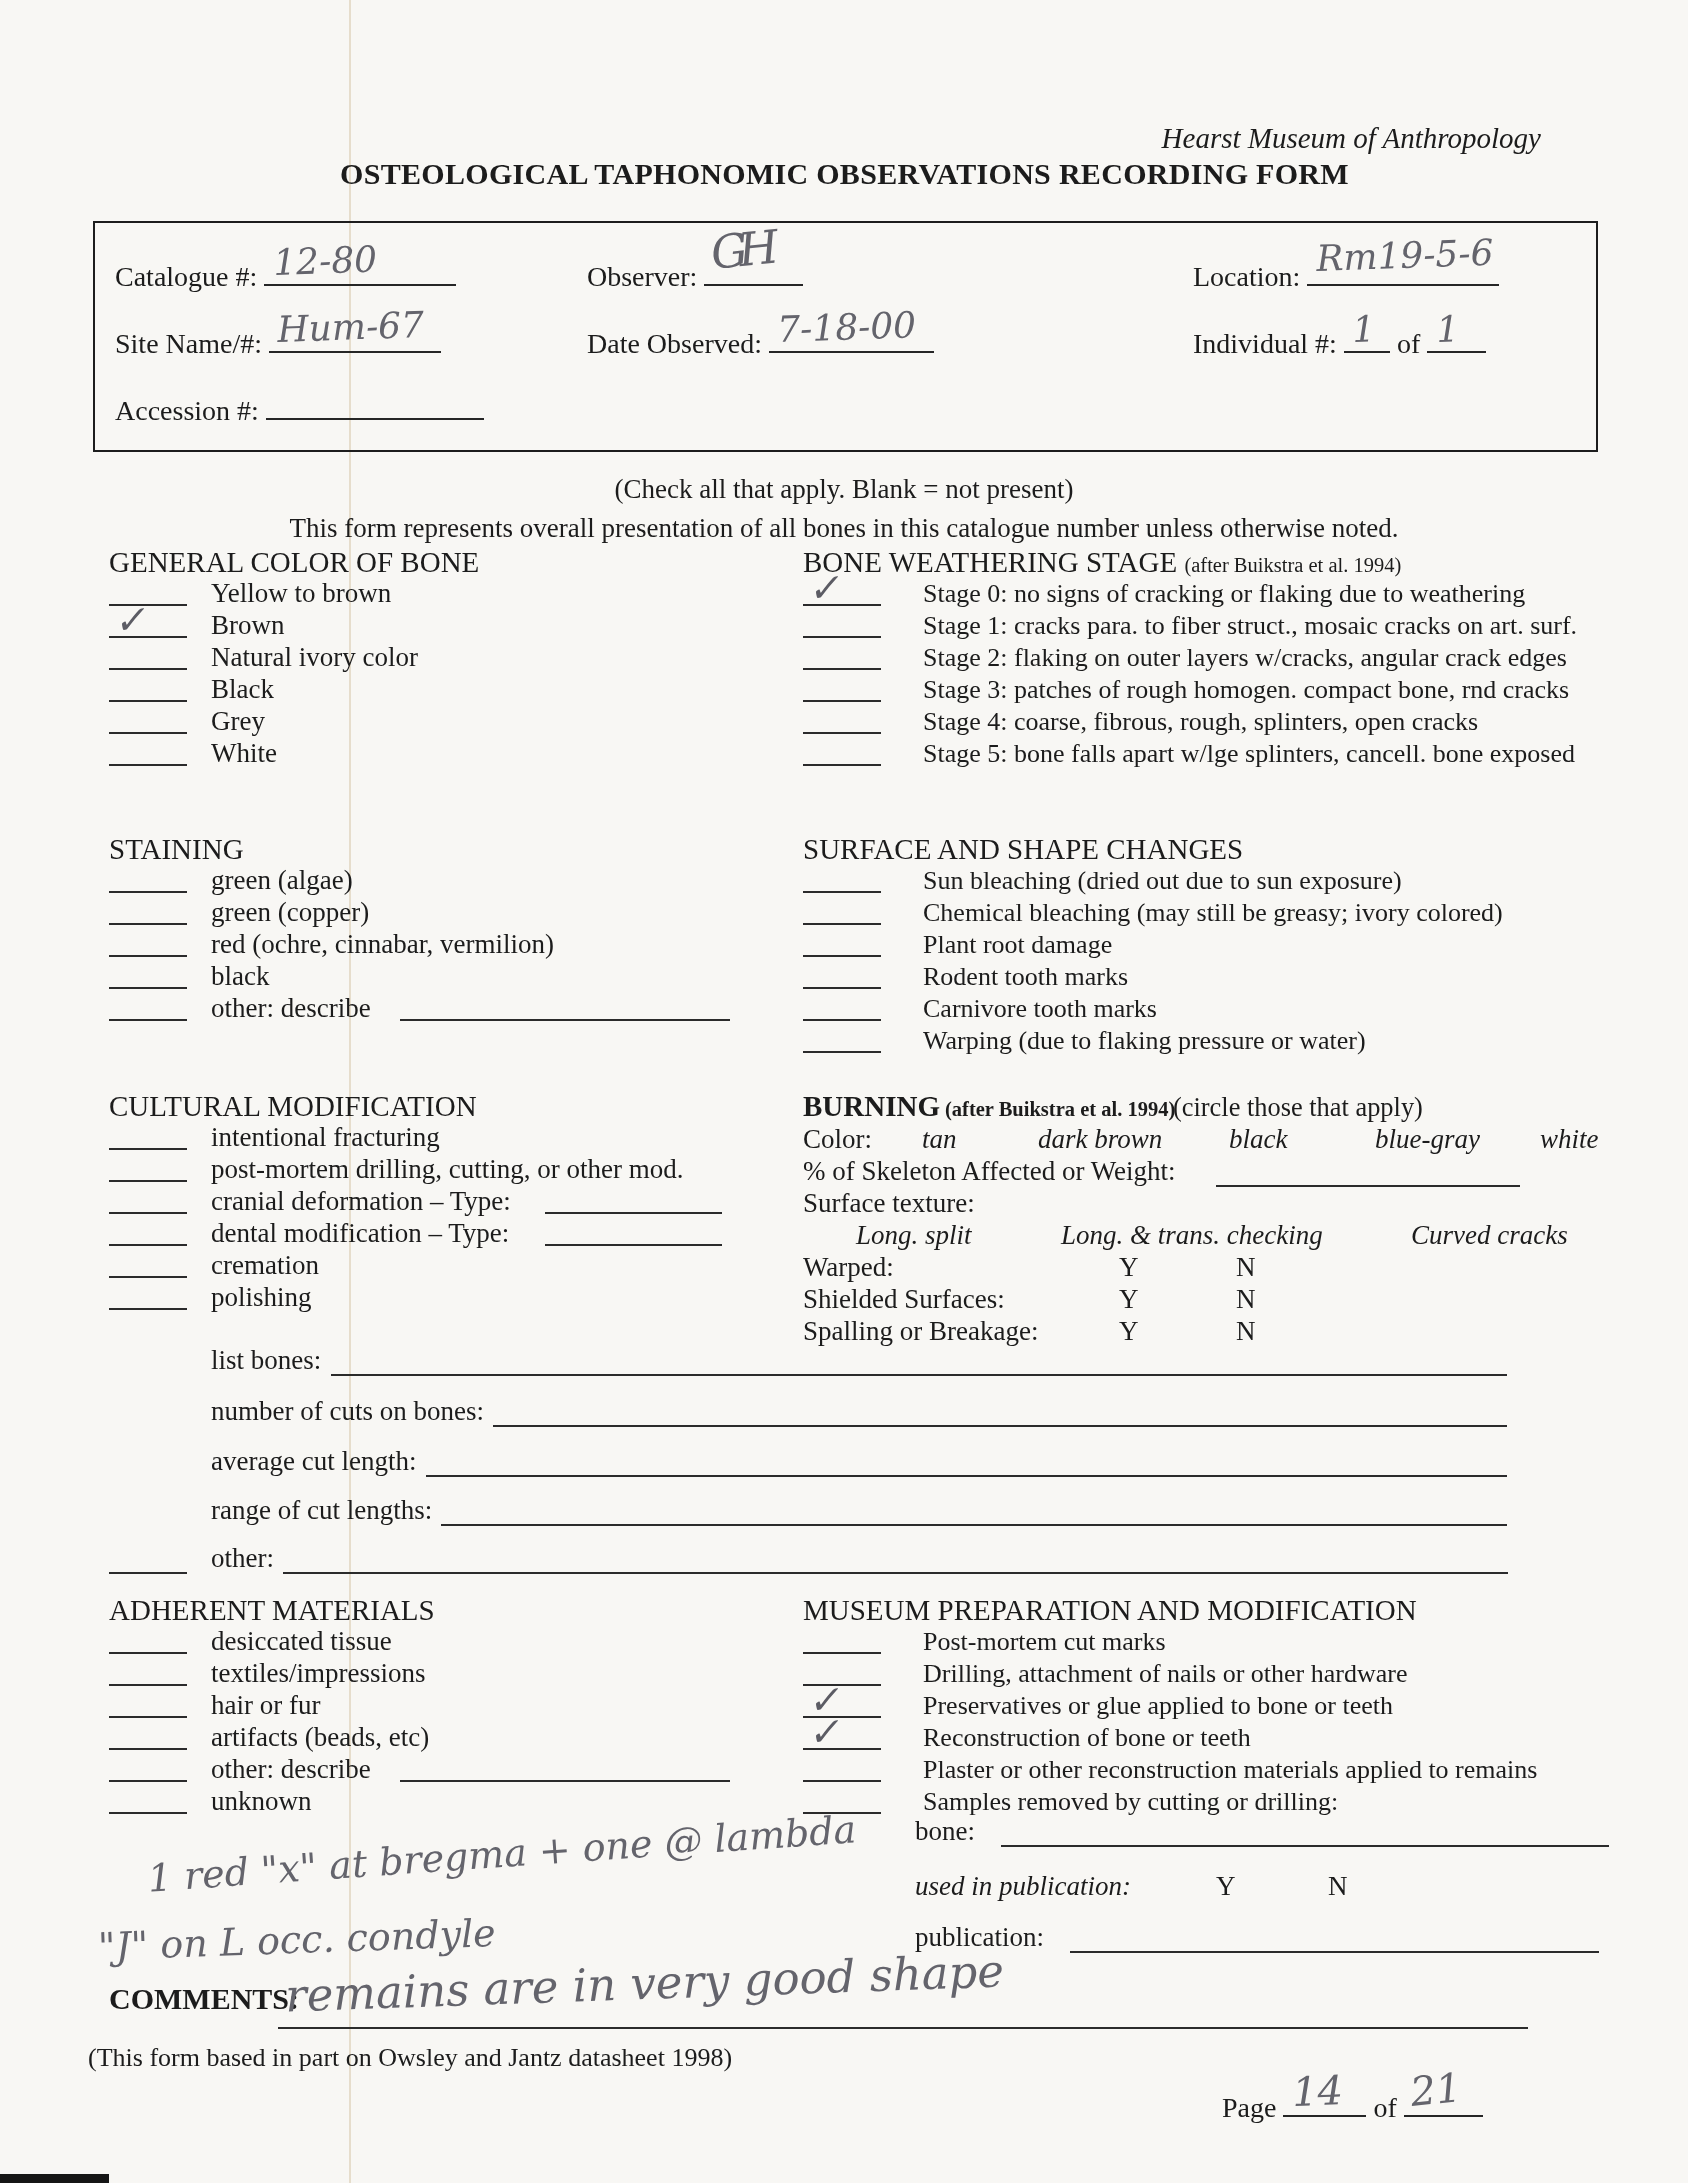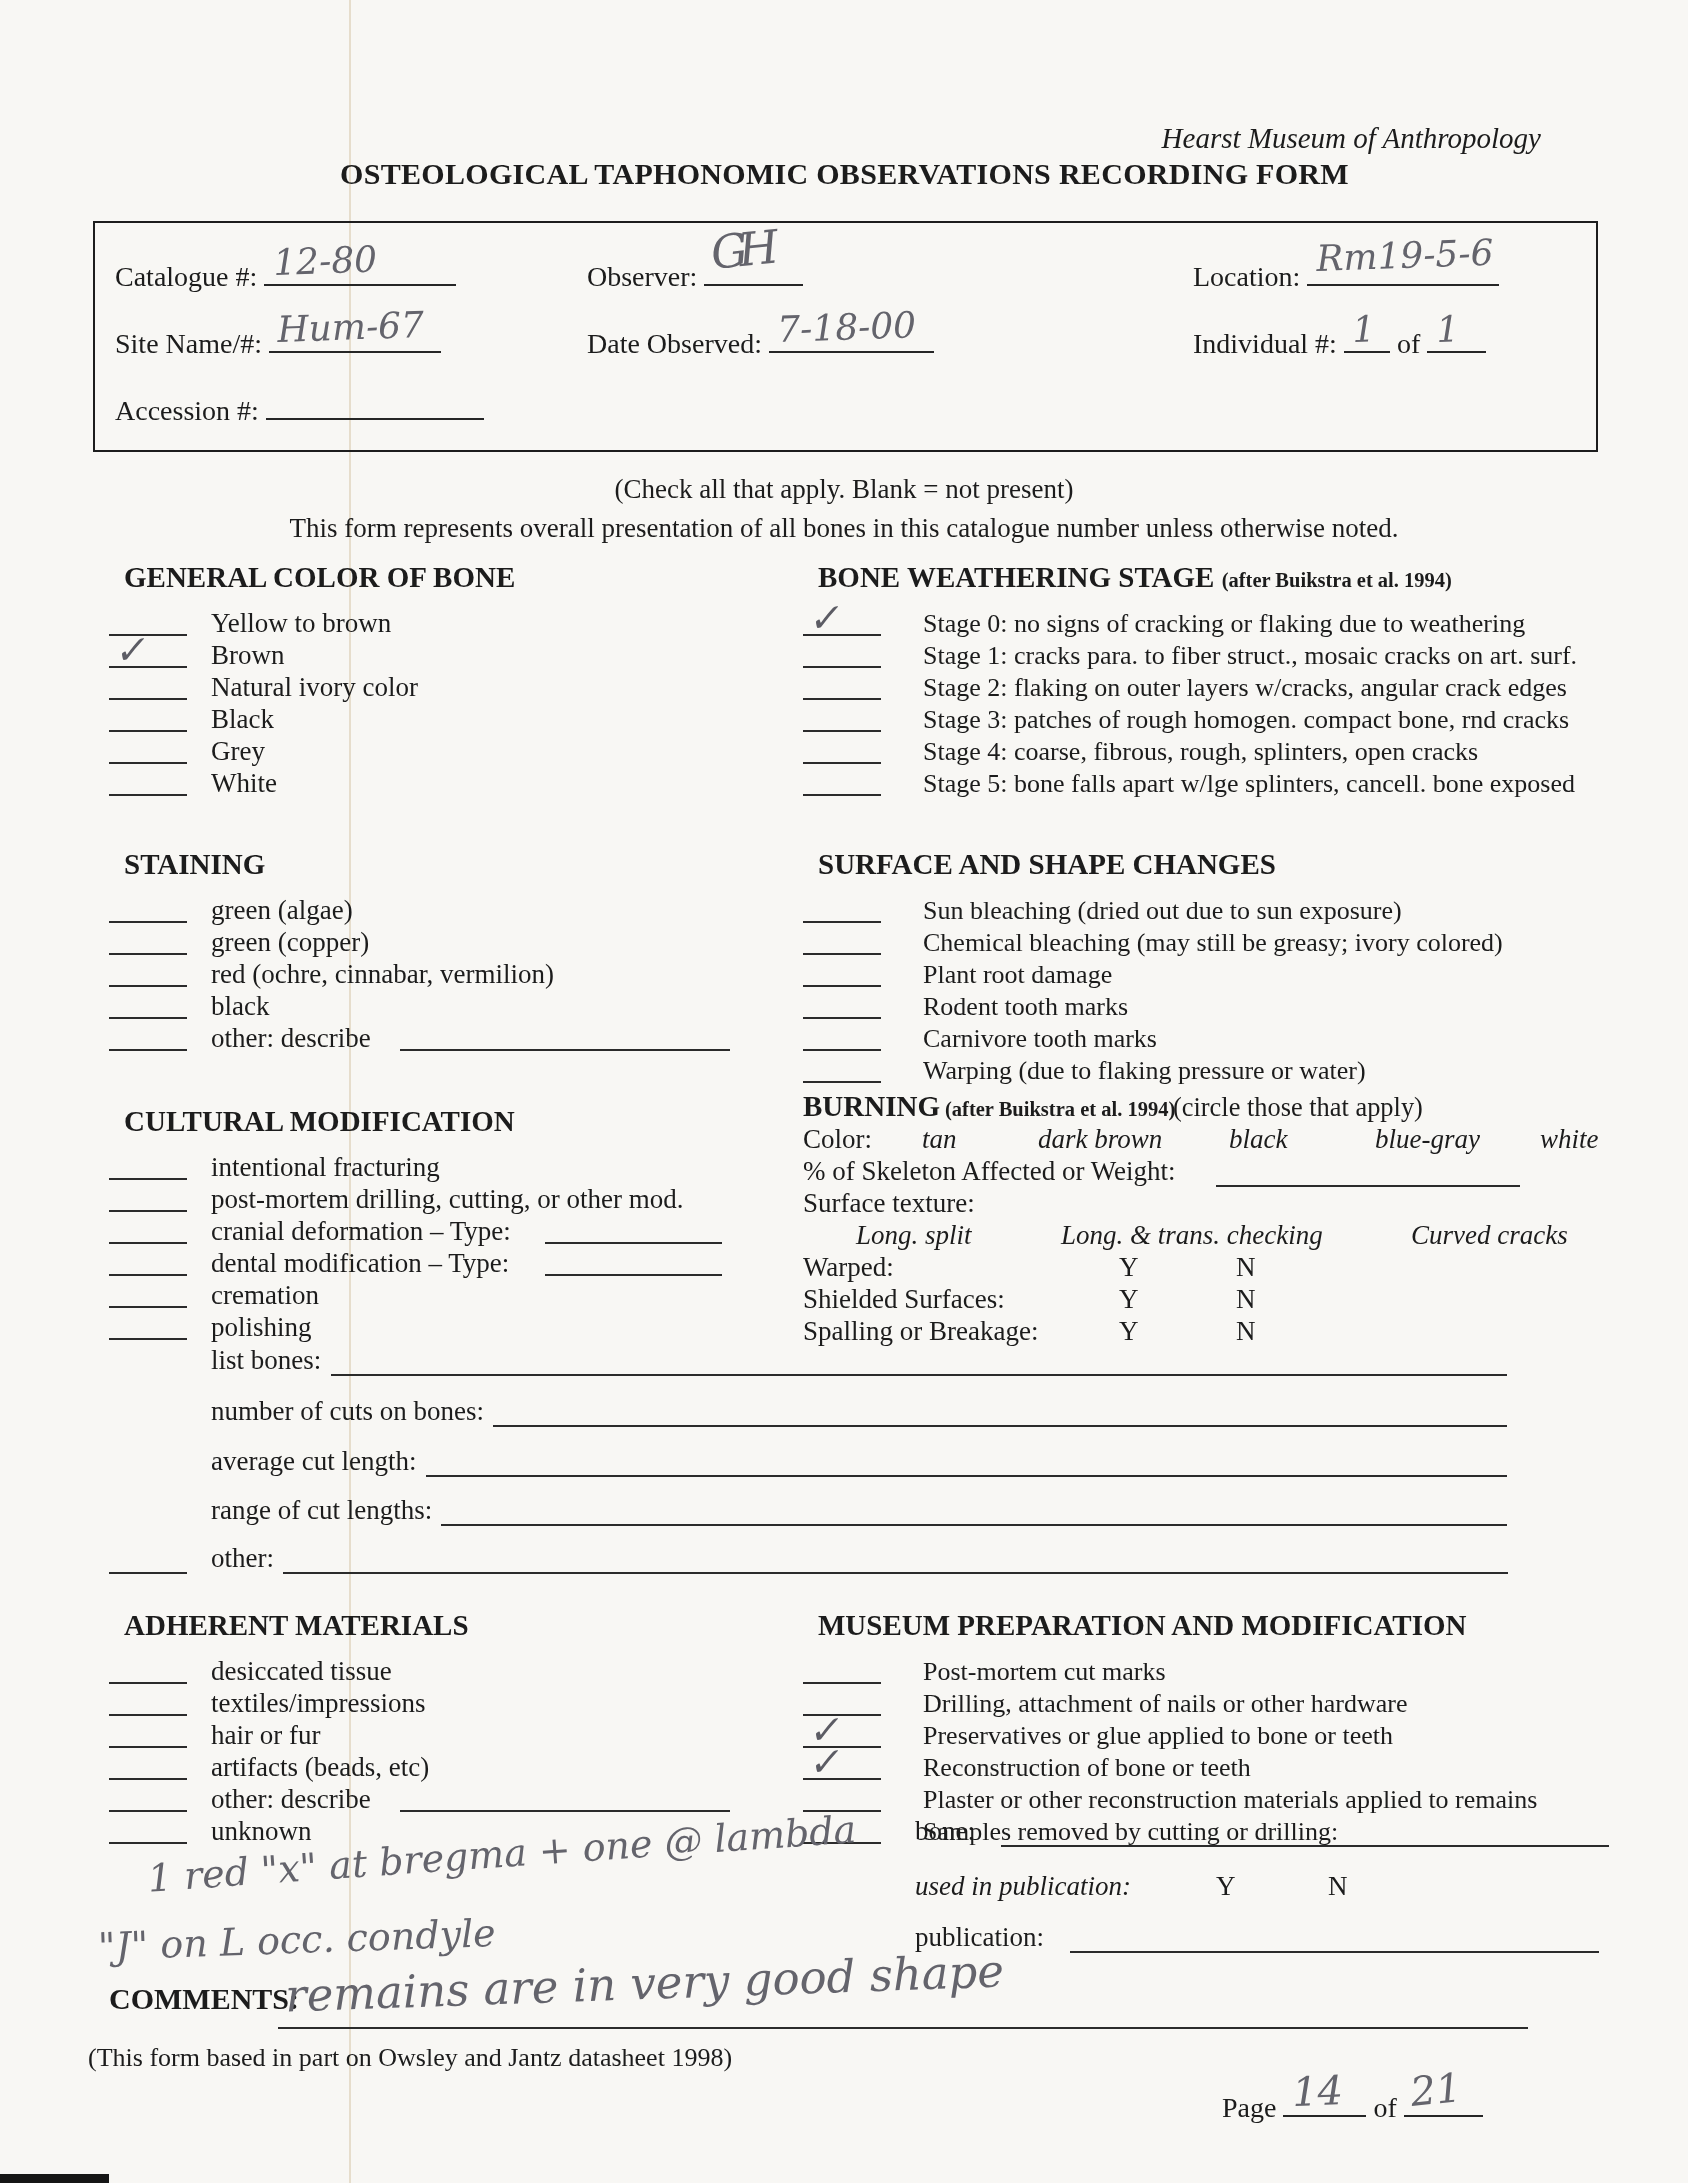--- a/index.html
+++ b/index.html
@@ -14,21 +14,21 @@
 
   .idbox{position:absolute;left:93px;top:221px;width:1501px;height:227px;border:2.6px solid #1d1d1d;}
   .fld{position:absolute;white-space:nowrap;font-size:28px;}
   .uline{display:inline-block;position:relative;border-bottom:2px solid #262626;height:28px;vertical-align:baseline;}
   .hw{font-family:"DejaVu Serif",serif;font-style:italic;color:#64646c;}
   .ul-hw{position:absolute;left:9.3px;bottom:1.3px;font-size:36px;white-space:nowrap;transform:rotate(-2deg);transform-origin:left bottom;}
 
   .instr{position:absolute;left:0;width:1688px;text-align:center;font-size:27px;white-space:nowrap;}
 
   .sec{position:absolute;}
-  .sechead{margin:15px;font-size:29px;font-weight:bold;height:34px;white-space:nowrap;}
+  .sechead{margin:0;font-size:29px;font-weight:normal;height:34px;white-space:nowrap;}
   .sechead .subnote{font-size:20.5px;}
   .ckrow{position:relative;height:32px;}
   .blank{position:absolute;left:0;bottom:6px;width:78px;height:0;border-bottom:2px solid #2b2b2b;}
   .chk{display:none;position:absolute;left:8px;bottom:5.3px;font-size:38px;line-height:1;color:#5c5c64;
        font-family:"DejaVu Sans",sans-serif;transform:skewX(-14deg) rotate(-6deg);}
   .checked .chk{display:block;}
   .lbl{position:absolute;left:102px;bottom:2.6px;font-size:27px;white-space:nowrap;}
   .rcol .lbl{left:120px;font-size:26px;}
   .typeline{position:absolute;left:436px;bottom:6px;width:177px;border-bottom:2px solid #2b2b2b;height:0;}
   .descline{position:absolute;left:291px;bottom:6px;width:330px;border-bottom:2px solid #2b2b2b;height:0;}

